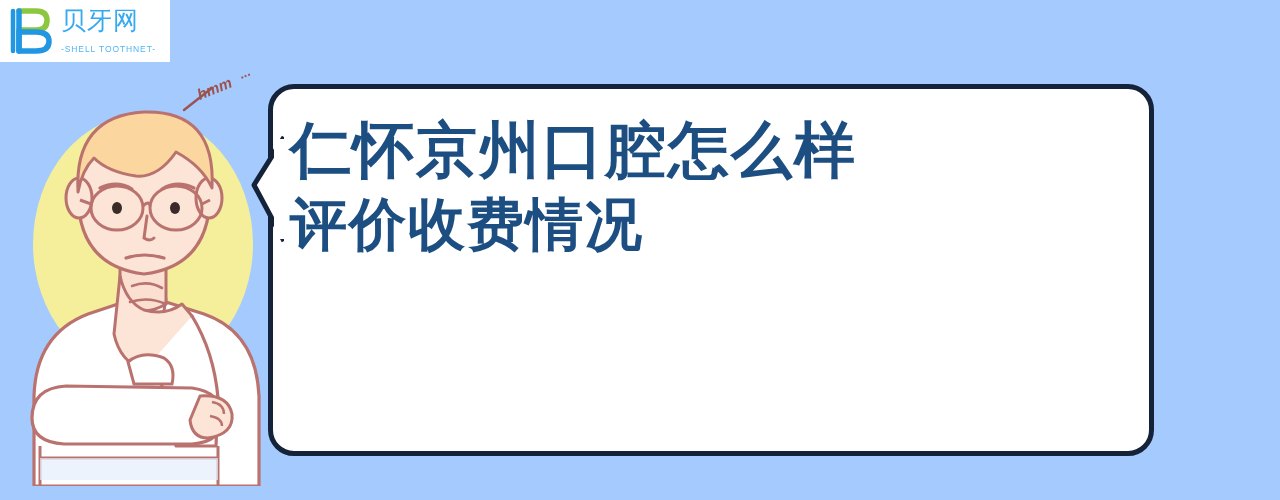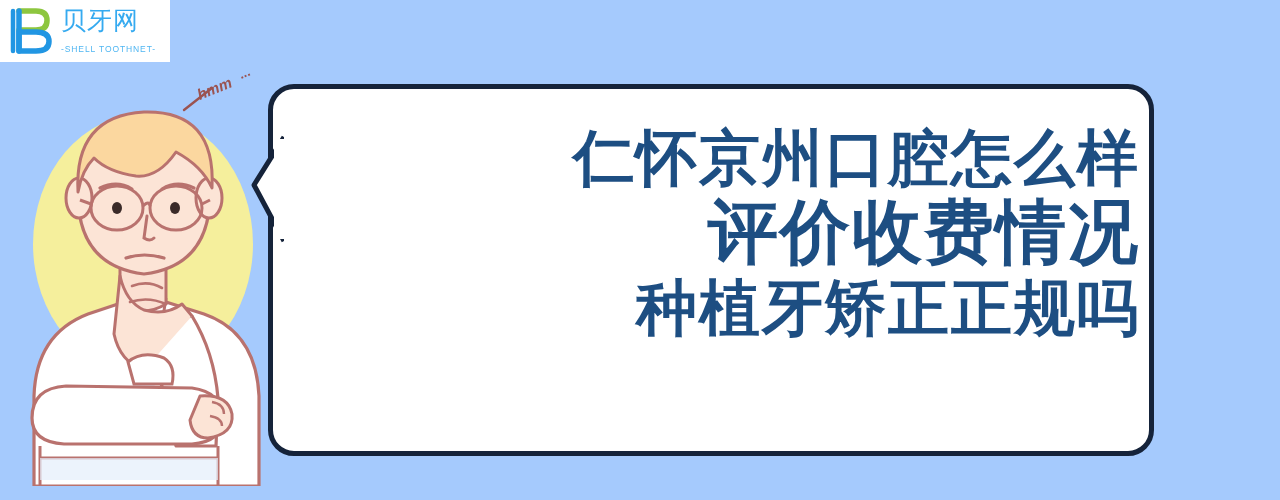--- a/index.html
+++ b/index.html
@@ -90,36 +90,36 @@
     left: 238px;
     top: 133px;
     width: 46px;
     height: 112px;
     z-index: 3;
   }
 
   #title-block {
     position: absolute;
     left: 290px;
-    top: 120px;
+    top: 112px;
     width: 850px;
-    text-align: right;
+    text-align: left;
     z-index: 4;
   }
   .title-line {
     color: #1d4e82;
     font-family: "DejaVu Sans", "Liberation Sans", sans-serif;
     font-weight: bold;
     font-size: 60px;
     line-height: 75px;
     letter-spacing: 2px;
     white-space: nowrap;
   }
   .title-line.l1 { font-size: 61px; }
-  .title-line.l2 { font-size: 70px; }
+  .title-line.l2 { font-size: 57px; }
   .title-line.l3 { font-size: 61px; }
 </style>
 </head>
 <body>
 
 <div id="banner">
 
   <div id="logo-box">
     <svg id="logo-mark" viewBox="0 0 52 48">
       <path d="M7 4 L7 44" stroke="#2196e3" stroke-width="4.5" fill="none" stroke-linecap="round"></path>
@@ -197,16 +197,15 @@
 
   <div id="speech-bubble"></div>
   <svg id="bubble-tail" viewBox="0 0 46 112">
     <path d="M46 4 L16 52 L46 108" fill="#ffffff" stroke="#15233a" stroke-width="5" stroke-linejoin="round"></path>
     <rect x="36" y="6" width="12" height="100" fill="#ffffff"></rect>
   </svg>
 
   <div id="title-block">
     <div class="title-line l1">仁怀京州口腔怎么样</div>
     <div class="title-line l2">评价收费情况</div>
-    <div class="title-line l3">种植牙矫正正规吗</div>
   </div>
 
 </div>
 
 </body></html>

